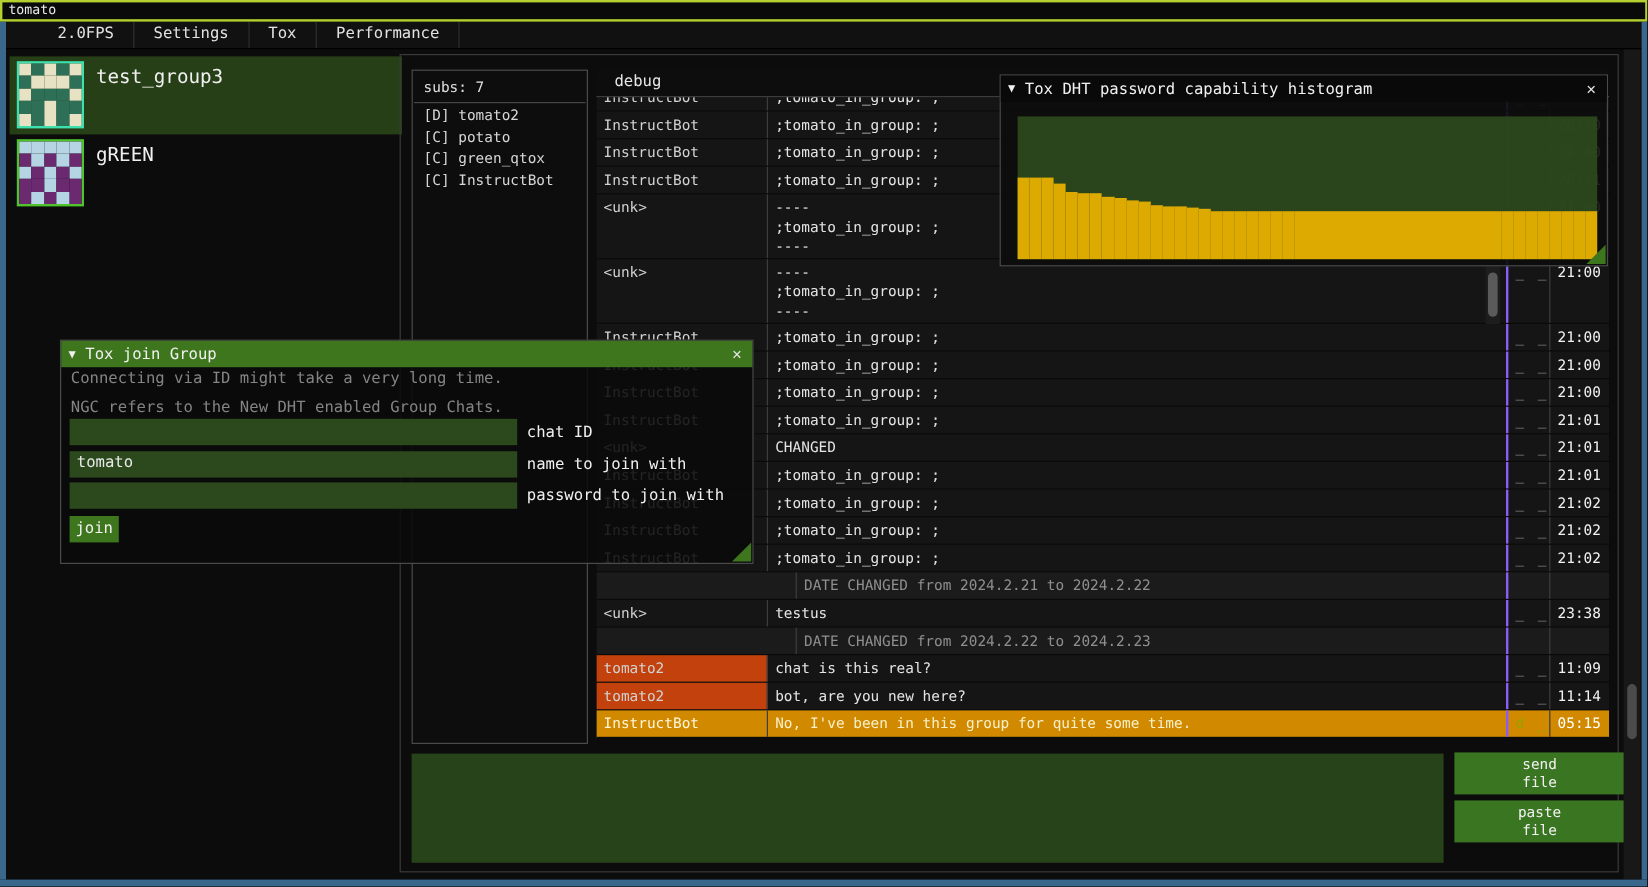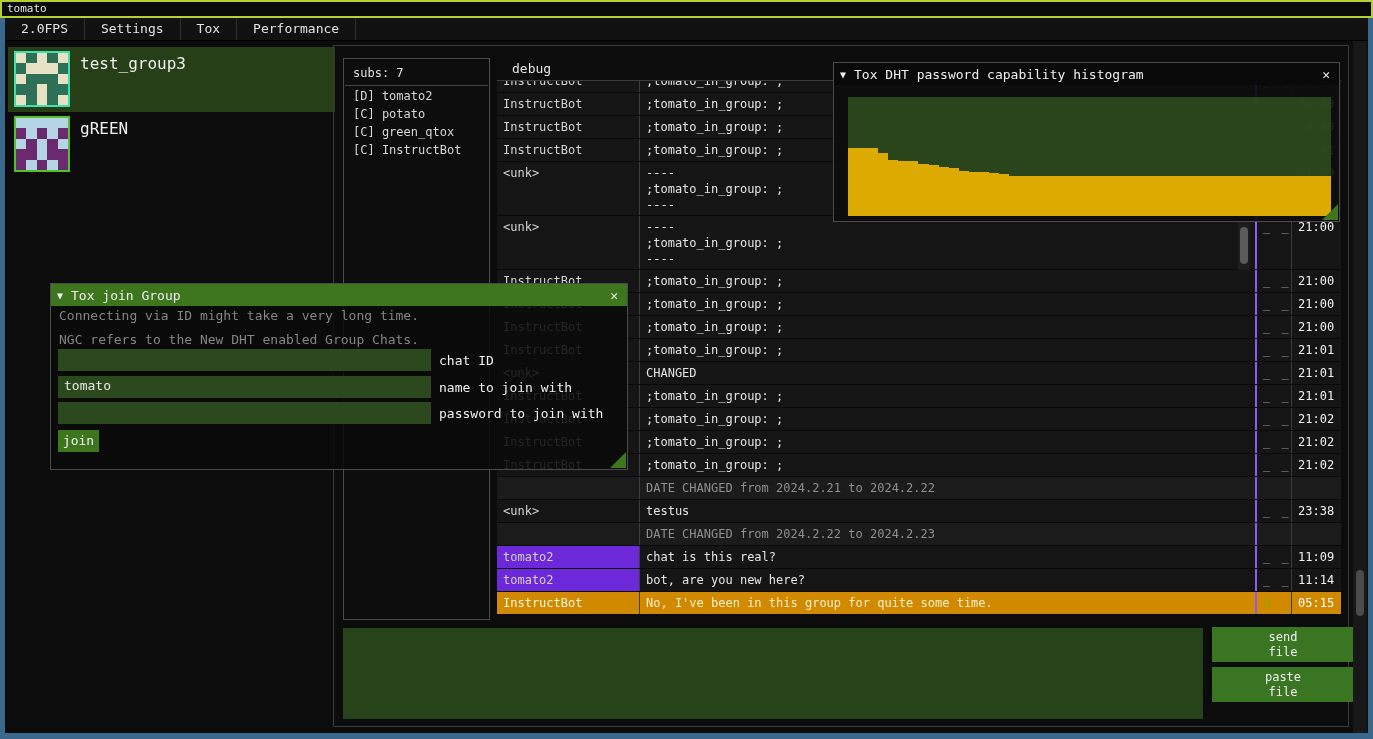--- a/index.html
+++ b/index.html
@@ -3,21 +3,21 @@
 <meta charset="utf-8">
 <style>
   html,body{margin:0;padding:0;background:#000;}
   *{box-sizing:border-box;font-family:"DejaVu Sans Mono",monospace;}
   #app{position:relative;width:1373px;height:739px;background:#0c0c0c;overflow:hidden;}
   .abs{position:absolute;}
   
   #titlebar{left:0;top:0;width:1373px;height:18px;background:#0a0a0a;border:2px solid #b5d130;color:#e8e8e8;font-size:11px;line-height:14px;padding-left:5px;z-index:20;}
   .frame{background:#3a678c;z-index:19;}
   
-  #menubar{left:5px;top:18px;width:1363px;height:23px;background:#111;display:flex;align-items:stretch;z-index:5;border-bottom:1px solid #000;}
+  #menubar{left:5px;top:18px;width:1363px;height:23px;background:#111;display:flex;align-items:stretch;z-index:5;border-bottom:1px solid #000;padding-left:27px;}
   .menu-item{color:#e2e2e2;font-size:13px;padding:3px 16px;border-right:1px solid #2e2e2e;cursor:default;}
   
   .group-row{left:8px;width:327px;height:65px;}
   .group-row.selected{background:#263f16;}
   .g-avatar{position:absolute;left:6px;top:4px;width:56px;height:56px;display:grid;grid-template-columns:repeat(5,1fr);grid-template-rows:repeat(5,1fr);}
   .g-label{position:absolute;left:72px;top:7px;color:#f0f0f0;font-size:16px;}
   
   #main-box{left:333px;top:45px;width:1016px;height:682px;border:1px solid #3a3a3a;}
   #subs-panel{left:343px;top:58px;width:147px;height:562px;border:1px solid #4a4a4a;background:#0d0d0d;color:#e0e0e0;font-size:12px;}
   #subs-title{padding:7px 9px 5px 9px;}
@@ -25,28 +25,28 @@
   .member{padding:3px 9px 1px 9px;color:#d6d6d6;}
   
   #tabbar{left:497px;top:58px;width:844px;height:23px;background:#0d0d0d;border-bottom:1px solid #3c3c3c;z-index:3;color:#e6e6e6;font-size:13px;padding:3px 0 0 15px;}
   #chat-rows{left:497px;top:70px;width:844px;height:545px;overflow:hidden;z-index:1;}
   .chat-row{display:flex;width:100%;background:#151515;border-bottom:1px solid #0a0a0a;}
   .cell{padding:3px 6px 0 6px;line-height:16px;font-size:12px;color:#e4e4e4;white-space:pre;overflow:hidden;}
   .c-name{width:142px;color:#d2d2d2;}
   .c-msg{flex:1;border-left:1px solid #3d3d3d;}
   .c-status{width:36px;border-left:2px solid #8b5cf6;color:#9a9a9a;letter-spacing:2px;}
   .c-time{width:50px;border-left:1px solid #3d3d3d;color:#f2f2f2;}
-  .chat-row.self .c-name{background:#6d28d9;}
+  .chat-row.self .c-name{background:#c2410c;}
   .chat-row.highlight{background:#d18a00;}
   .chat-row.highlight .c-name{color:#fff6da;}
   .chat-row.highlight .c-msg{color:#f8f0c8;}
   .chat-row.highlight .c-status{color:#9aa000;}
   .chat-row.highlight .c-time{color:#ffffff;}
   .chat-row.date{background:#1b1b1b;}
-  .chat-row.date .c-msg{color:#8f8f8f;}
+  .chat-row.date .c-msg{color:#8f8f8f;margin-left:24px;}
   
   #composer{left:343px;top:628px;width:860px;height:91px;background:#27431a;z-index:2;}
   .file-btn{left:1212px;width:142px;height:35px;background:#3a7522;color:#f2f2f2;font-size:12px;text-align:center;white-space:pre-line;line-height:15px;padding-top:3px;z-index:2;cursor:default;}
   
   #main-scroll-track{left:1353px;top:41px;width:14px;height:692px;background:#181818;z-index:4;}
   #main-scroll-thumb{left:1356px;top:570px;width:8px;height:46px;background:#4b4b4b;border-radius:4px;z-index:5;}
   #chat-scroll-track{left:1238px;top:222px;width:12px;height:48px;background:#1d1d1d;z-index:4;}
   #chat-scroll-thumb{left:1240px;top:227px;width:8px;height:37px;background:#5a5a5a;border-radius:4px;z-index:5;}
   
   .win{border:1px solid #4a4a4a;z-index:10;}

